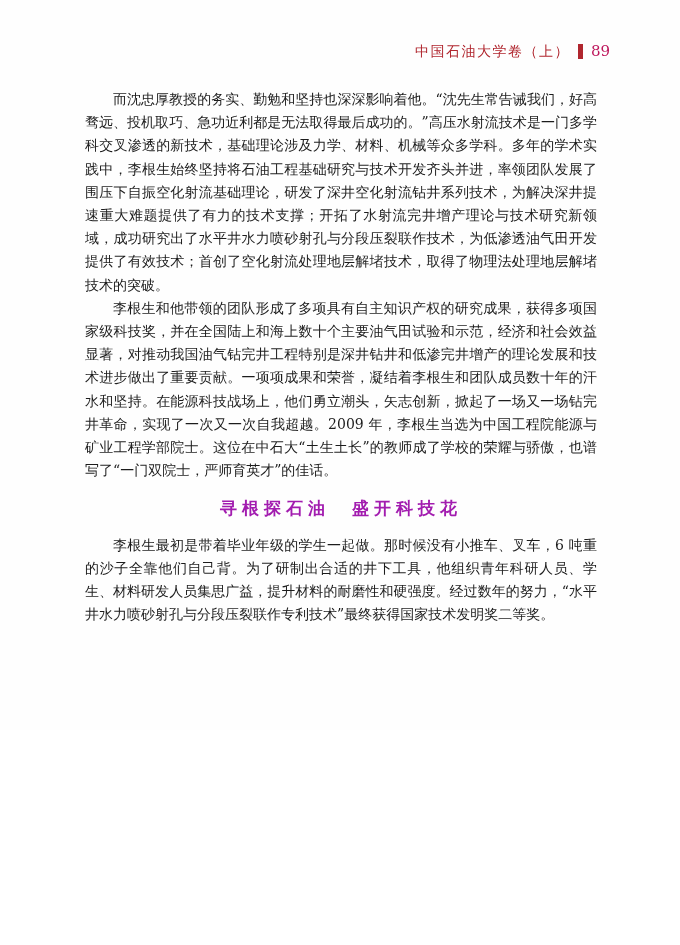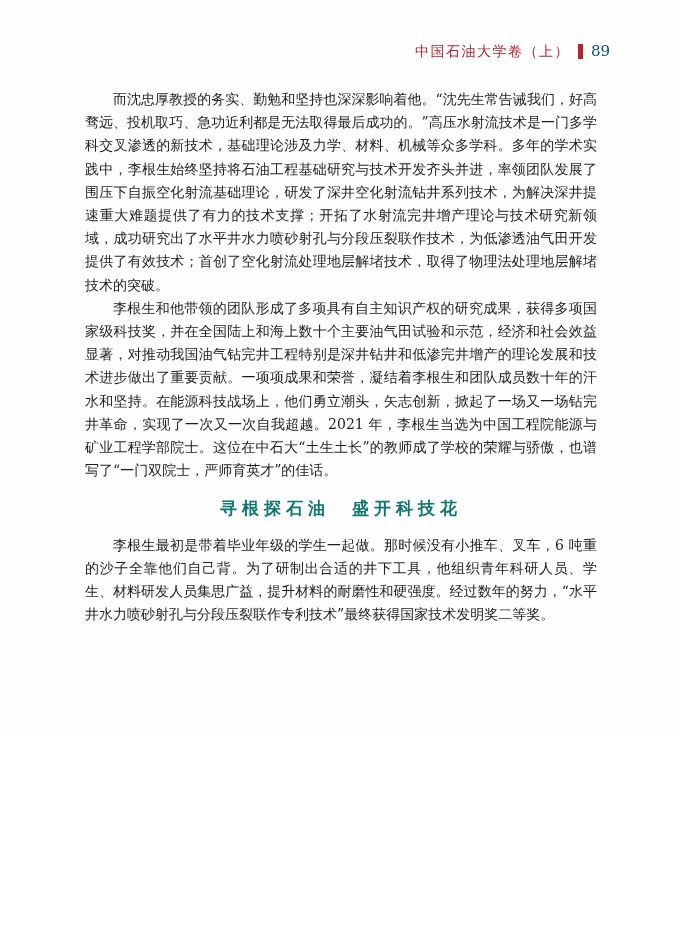--- a/index.html
+++ b/index.html
@@ -28,21 +28,21 @@
     letter-spacing: 1.5px;
     white-space: nowrap;
   }
   .header-bar {
     display: inline-block;
     width: 5px;
     height: 15px;
     background: #b0262e;
   }
   .page-number {
-    color: #0c4a6e;
+    color: #be185d;
     font-size: 15px;
   }
   .body-text {
     position: absolute;
     top: 88px;
     left: 85px;
     width: 512px;
     font-size: 14px;
     line-height: 23.2px;
     text-align: justify;
@@ -50,21 +50,21 @@
   }
   .body-text p {
     margin: 0;
     text-indent: 2em;
   }
   .body-text p.continuation {
     text-indent: 0;
   }
   .section-heading {
     text-align: center;
-    color: #0f766e;
+    color: #a21caf;
     font-size: 17px;
     font-weight: bold;
     letter-spacing: 5px;
     margin: 15px 0 13px 0;
     text-indent: 0;
     font-family: "DejaVu Serif", "Liberation Serif", serif;
   }
 </style>
 </head>
 <body>
@@ -72,18 +72,18 @@
 <div class="book-page">
 
   <div class="running-header">
     <span class="book-title">中国石油大学卷（上）</span>
     <span class="header-bar"></span>
     <span class="page-number">89</span>
   </div>
 
   <div class="body-text">
     <p>而沈忠厚教授的务实、勤勉和坚持也深深影响着他。“沈先生常告诫我们，好高骛远、投机取巧、急功近利都是无法取得最后成功的。”高压水射流技术是一门多学科交叉渗透的新技术，基础理论涉及力学、材料、机械等众多学科。多年的学术实践中，李根生始终坚持将石油工程基础研究与技术开发齐头并进，率领团队发展了围压下自振空化射流基础理论，研发了深井空化射流钻井系列技术，为解决深井提速重大难题提供了有力的技术支撑；开拓了水射流完井增产理论与技术研究新领域，成功研究出了水平井水力喷砂射孔与分段压裂联作技术，为低渗透油气田开发提供了有效技术；首创了空化射流处理地层解堵技术，取得了物理法处理地层解堵技术的突破。</p>
-    <p>李根生和他带领的团队形成了多项具有自主知识产权的研究成果，获得多项国家级科技奖，并在全国陆上和海上数十个主要油气田试验和示范，经济和社会效益显著，对推动我国油气钻完井工程特别是深井钻井和低渗完井增产的理论发展和技术进步做出了重要贡献。一项项成果和荣誉，凝结着李根生和团队成员数十年的汗水和坚持。在能源科技战场上，他们勇立潮头，矢志创新，掀起了一场又一场钻完井革命，实现了一次又一次自我超越。2021 年，李根生当选为中国工程院能源与矿业工程学部院士。这位在中石大“土生土长”的教师成了学校的荣耀与骄傲，也谱写了“一门双院士，严师育英才”的佳话。</p>
+    <p>李根生和他带领的团队形成了多项具有自主知识产权的研究成果，获得多项国家级科技奖，并在全国陆上和海上数十个主要油气田试验和示范，经济和社会效益显著，对推动我国油气钻完井工程特别是深井钻井和低渗完井增产的理论发展和技术进步做出了重要贡献。一项项成果和荣誉，凝结着李根生和团队成员数十年的汗水和坚持。在能源科技战场上，他们勇立潮头，矢志创新，掀起了一场又一场钻完井革命，实现了一次又一次自我超越。2009 年，李根生当选为中国工程院能源与矿业工程学部院士。这位在中石大“土生土长”的教师成了学校的荣耀与骄傲，也谱写了“一门双院士，严师育英才”的佳话。</p>
     <h2 class="section-heading">寻根探石油　盛开科技花</h2>
     <p>李根生最初是带着毕业年级的学生一起做。那时候没有小推车、叉车，6 吨重的沙子全靠他们自己背。为了研制出合适的井下工具，他组织青年科研人员、学生、材料研发人员集思广益，提升材料的耐磨性和硬强度。经过数年的努力，“水平井水力喷砂射孔与分段压裂联作专利技术”最终获得国家技术发明奖二等奖。</p>
   </div>
 
 </div>
 
 </body></html>

